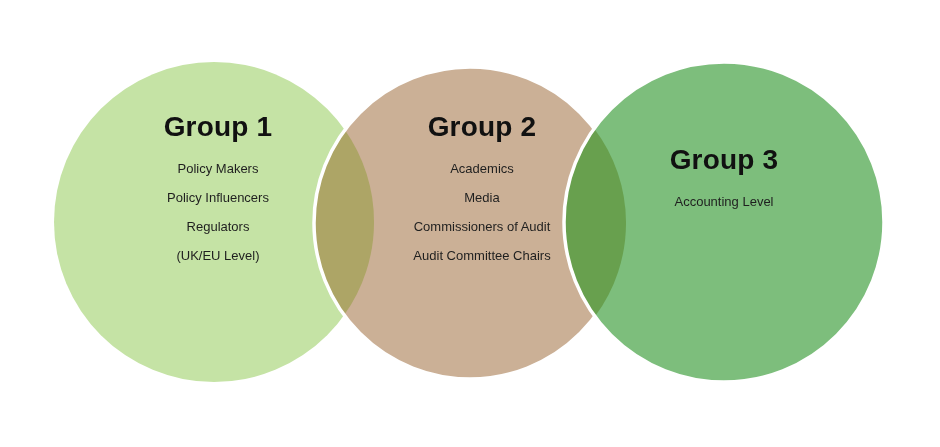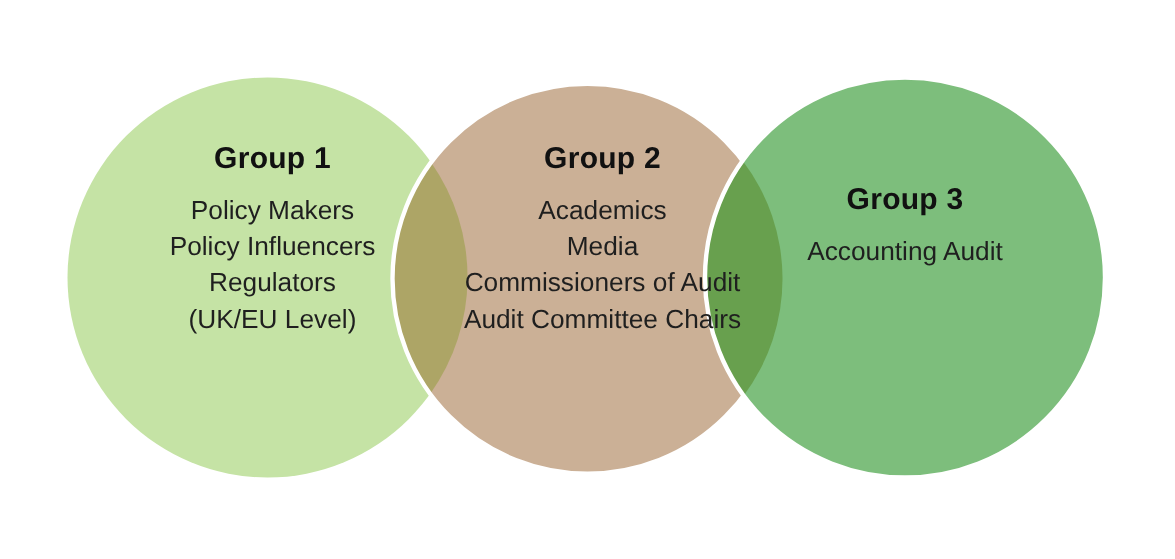--- a/index.html
+++ b/index.html
@@ -25,29 +25,29 @@
     top: 112px;
     width: 300px;
     text-align: center;
     color: #1f1f1f;
     pointer-events: none;
   }
   .group-col.g1 { left: 68px; }
   .group-col.g2 { left: 332px; }
   .group-col.g3 { left: 574px; margin-top: 33px; }
   .group-title {
-    font-size: 24px;
+    font-size: 28px;
     font-weight: 700;
     line-height: 30px;
     margin-bottom: 12px;
     color: #111111;
     letter-spacing: 0.2px;
   }
   .group-items {
-    font-size: 21px;
+    font-size: 13px;
     line-height: 29px;
     font-weight: 400;
   }
   .group-item { white-space: nowrap; }
 </style>
 </head>
 <body>
 
 <div class="canvas">
 
@@ -84,17 +84,17 @@
       <div class="group-item">Academics</div>
       <div class="group-item">Media</div>
       <div class="group-item">Commissioners of Audit</div>
       <div class="group-item">Audit Committee Chairs</div>
     </div>
   </div>
 
   <div class="group-col g3">
     <div class="group-title">Group 3</div>
     <div class="group-items">
-      <div class="group-item">Accounting Audit</div>
+      <div class="group-item">Accounting Level</div>
     </div>
   </div>
 
 </div>
 
 </body></html>

